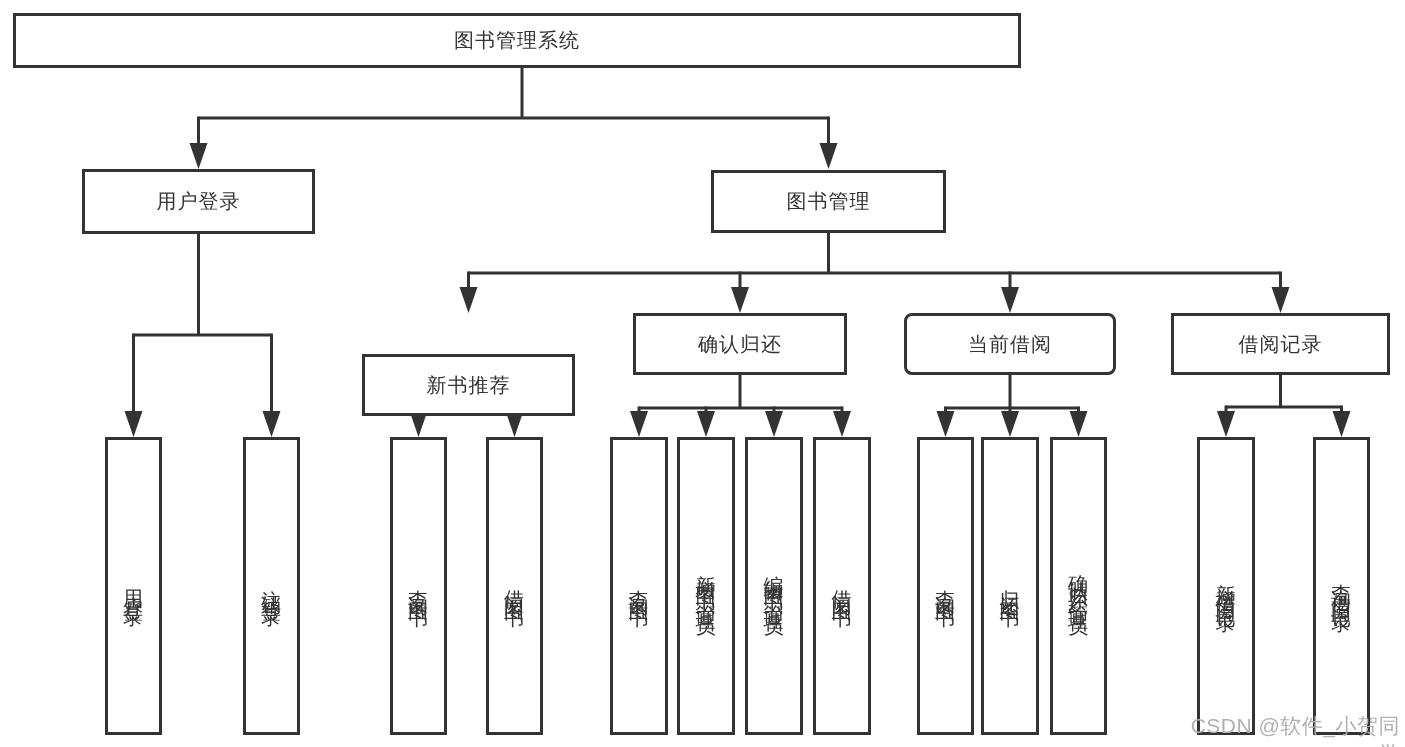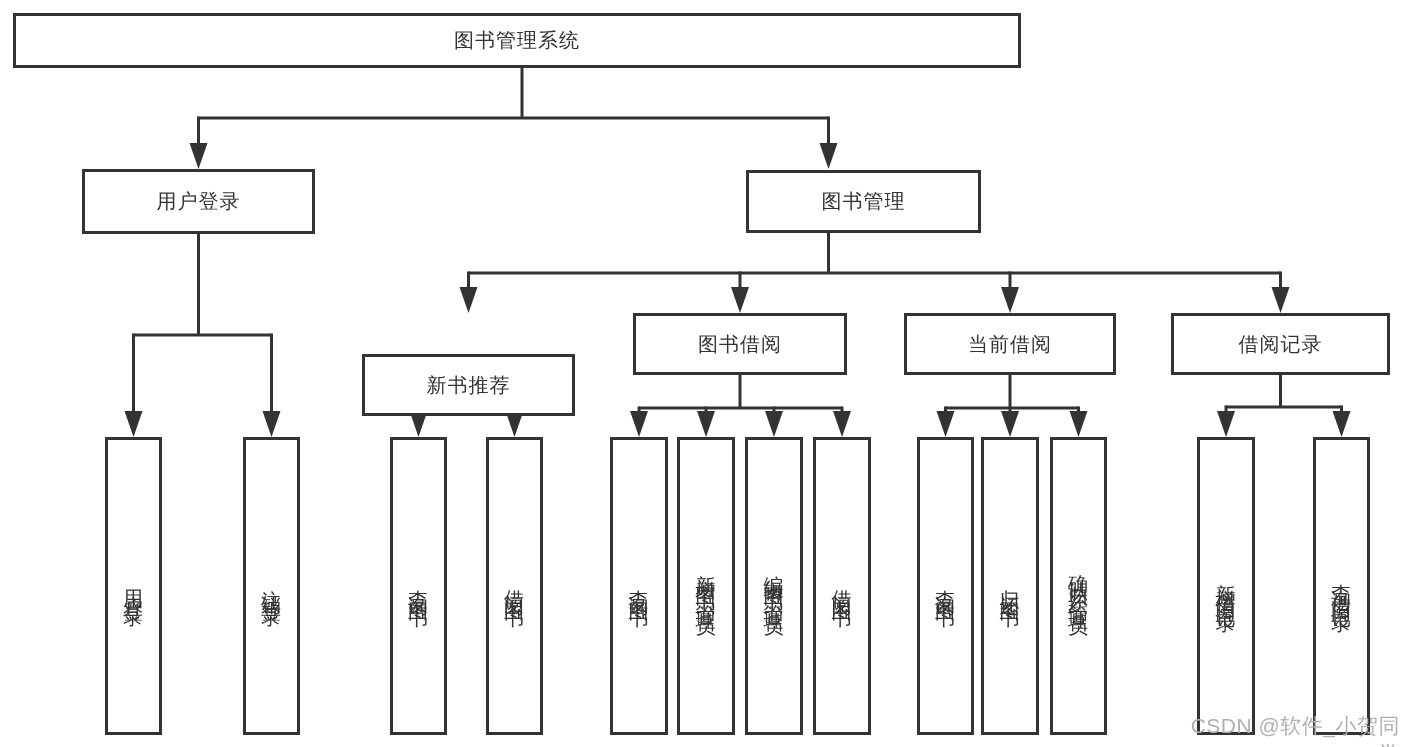--- a/index.html
+++ b/index.html
@@ -122,25 +122,25 @@
         <line x1="1226" y1="405.5" x2="1226" y2="423" stroke="#333333" stroke-width="3"></line>
         <polygon points="1226,437 1217,411 1235,411" fill="#333333"></polygon>
         <line x1="1341.5" y1="405.5" x2="1341.5" y2="423" stroke="#333333" stroke-width="3"></line>
         <polygon points="1341.5,437 1332.5,411 1350.5,411" fill="#333333"></polygon>
       </g>
     </svg>
 
   <div class="box" style="left:13px;top:13px;width:1008px;height:55px;">图书管理系统</div>
 
   <div class="box" style="left:82px;top:169px;width:233px;height:65px;">用户登录</div>
-  <div class="box" style="left:746px;top:170px;width:235px;height:63px;">图书管理</div>
+  <div class="box" style="left:711px;top:170px;width:235px;height:63px;">图书管理</div>
 
   <div class="box" style="left:362px;top:313px;width:213px;height:62px;margin-top:41px;">新书推荐</div>
-  <div class="box" style="left:633px;top:313px;width:214px;height:62px;">图书借阅</div>
-  <div class="box" style="left:904px;top:313px;width:212px;height:62px;">当前借阅</div>
+  <div class="box" style="left:633px;top:313px;width:214px;height:62px;">确认归还</div>
+  <div class="box" style="left:904px;top:313px;width:212px;height:62px;border-radius:8px;">当前借阅</div>
   <div class="box" style="left:1171px;top:313px;width:219px;height:62px;font-family:Liberation Serif, serif;">借阅记录</div>
 
   <div class="box vbox" style="left:105px;top:437px;width:57px;height:298px;">用户登录</div>
   <div class="box vbox" style="left:243px;top:437px;width:57px;height:298px;">注销登录</div>
 
   <div class="box vbox" style="left:390px;top:437px;width:57px;height:298px;">查询图书</div>
   <div class="box vbox" style="left:486px;top:437px;width:57px;height:298px;">借阅图书</div>
 
   <div class="box vbox" style="left:610px;top:437px;width:58px;height:298px;">查询图书</div>
   <div class="box vbox" style="left:677px;top:437px;width:58px;height:298px;">新增图书（管理员）</div>

